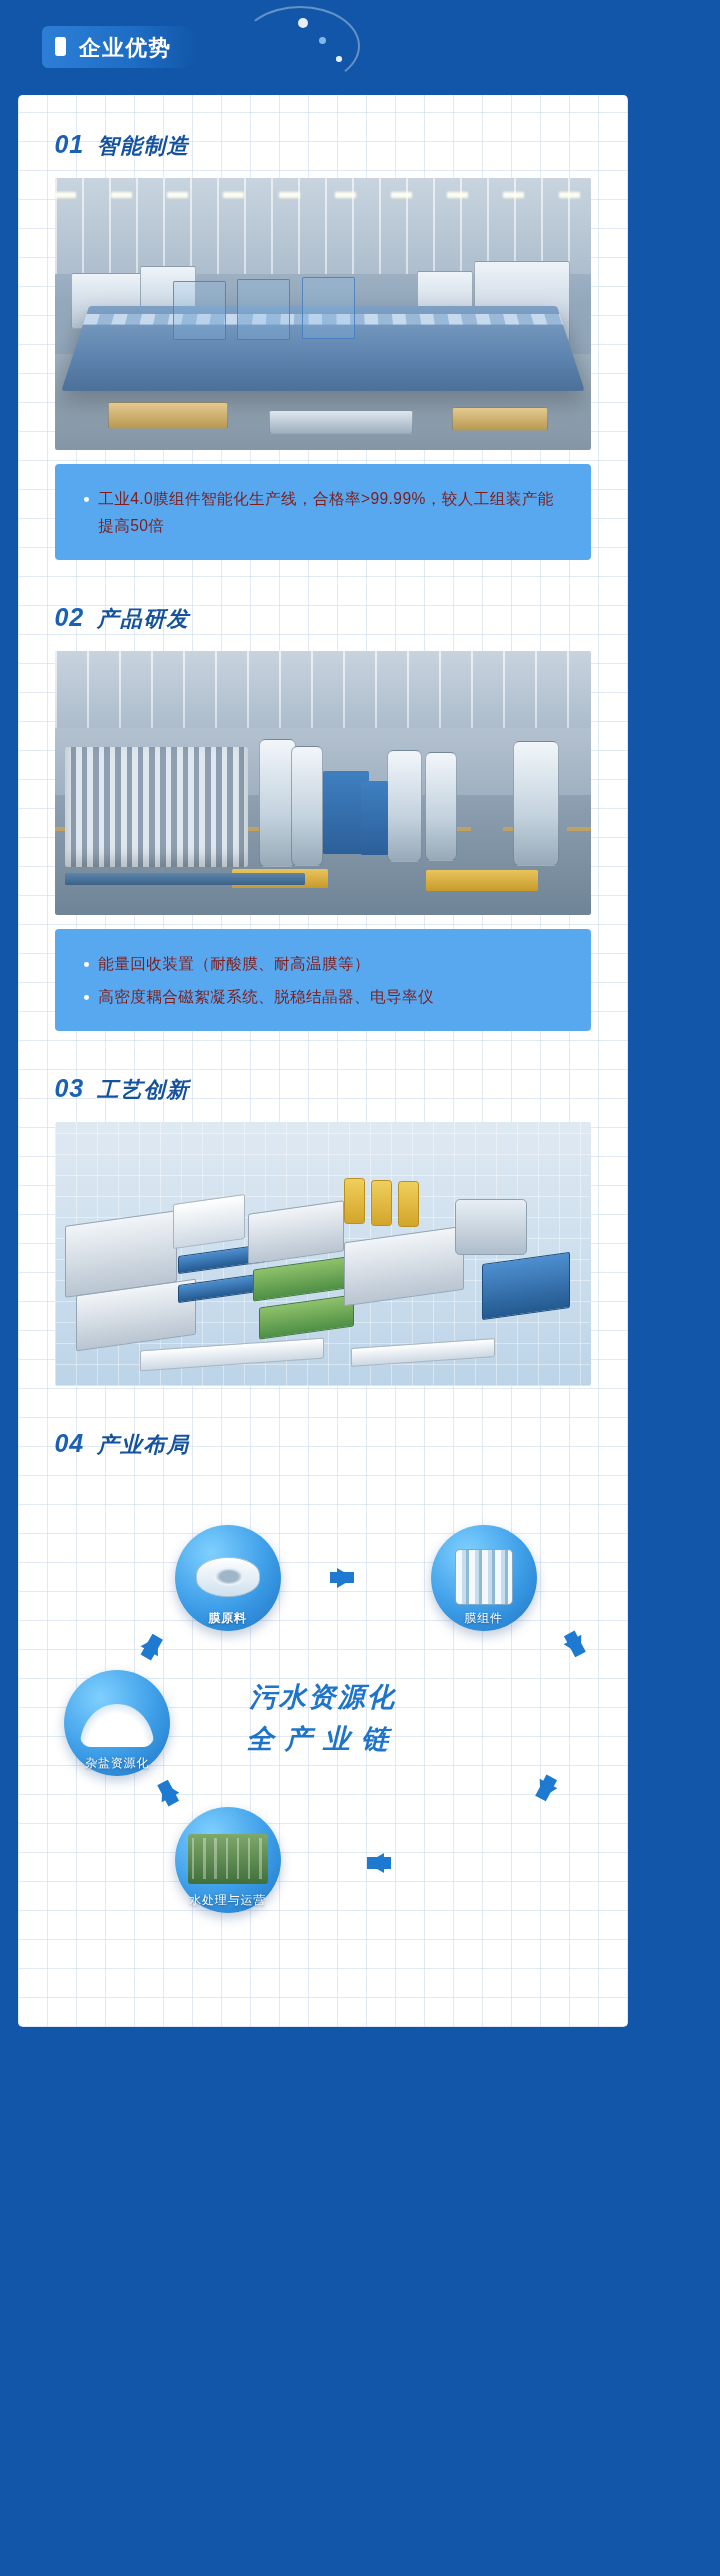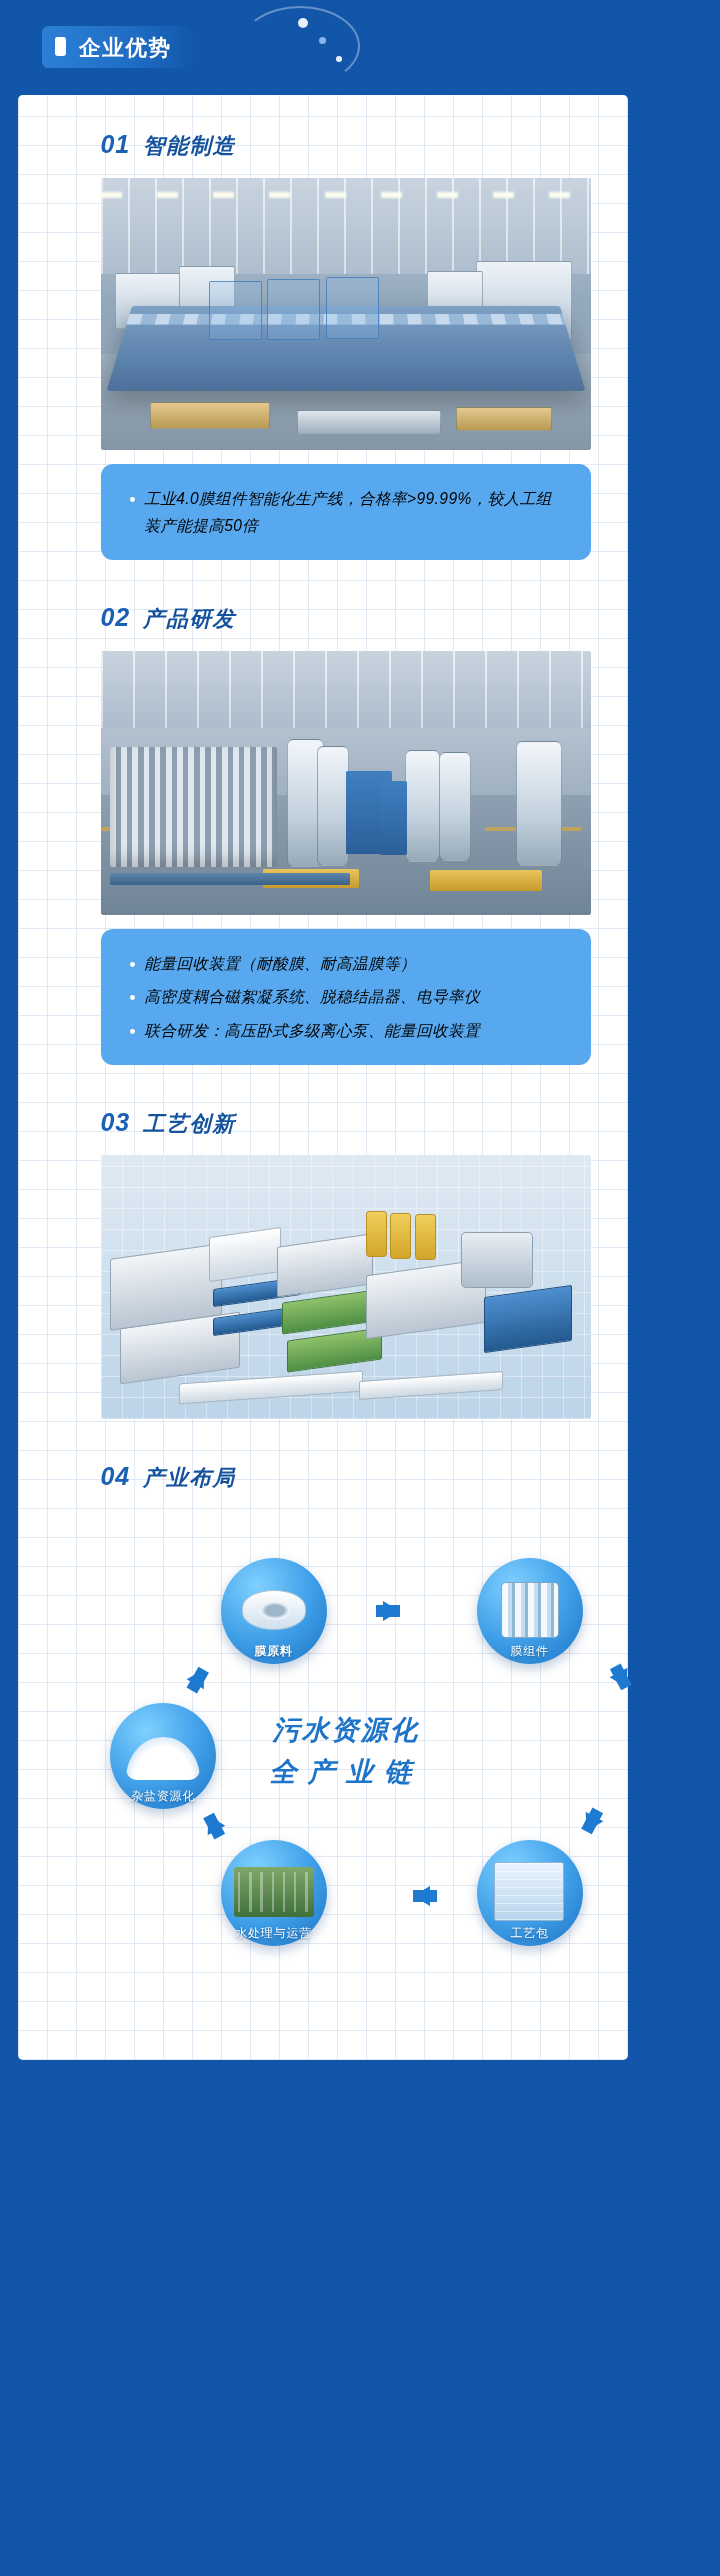--- a/index.html
+++ b/index.html
@@ -72,21 +72,21 @@
     margin: 0 17.6px 21px 17.6px;
     background:
       repeating-linear-gradient(0deg, rgba(200,215,235,.55) 0 0.8px, transparent 0.8px 29px),
       repeating-linear-gradient(90deg, rgba(200,215,235,.55) 0 0.8px, transparent 0.8px 29px),
       #ffffff;
     border-radius: 4.8px;
     padding: 35px 37px 45px 37px;
   }
 
   
-  .section { margin-bottom: 43px; margin-left: 46px; }
+  .section { margin-bottom: 43px; }
   .section:last-child { margin-bottom: 0; }
 
   .sec-head {
     display: flex;
     align-items: baseline;
     gap: 13px;
     margin-bottom: 17.6px;
   }
   .sec-num {
     font-size: 25px;
@@ -202,24 +202,23 @@
   .p3-tank { background: linear-gradient(180deg,#e8eef4,#aebdcb); border:0.8px solid #8fa0ae; border-radius: 4.8px; }
   .p3-green { background: linear-gradient(180deg,#8fc16a,#4e8f45); border:0.8px solid #3f7a38; }
   .p3-blue  { background: linear-gradient(180deg,#4e8fd0,#23598f); border:0.8px solid #1d4e7e; }
   .p3-yellow{ background: linear-gradient(180deg,#f0cf5c,#d2a52a); border:0.8px solid #b98f21; }
   .p3-steel { background: linear-gradient(180deg,#ffffff,#cdd8e2); border:0.8px solid #a8b6c2; }
 
   
   .bullets {
     margin-top: 14.4px;
     background: #57a8ef;
-    border-radius: 12px;
+    border-radius: 4px;
     padding: 21px 26px;
-    color: #000000;
-    font-style: italic;
+    color: #7f1d1d;
   }
   .bullets ul { list-style: none; }
   .bullets li {
     position: relative;
     padding-left: 17.6px;
     font-size: 15.6px;
     line-height: 27px;
     letter-spacing: 0.4px;
   }
   .bullets li + li { margin-top: 6.4px; }
@@ -411,21 +410,20 @@
         <div class="p2-blue" style="left:57%;top:130px;width:27px;height:74px;"></div>
         <div class="p2-yellow" style="left:33%;bottom:27px;width:96px;height:19px;"></div>
         <div class="p2-yellow" style="right:10%;bottom:24px;width:112px;height:21px;"></div>
         <div class="p2-blue" style="left:2%;bottom:30px;width:240px;height:11.2px;background:linear-gradient(180deg,#5d86ad,#3b6186);"></div>
       </div>
 
       <div class="bullets">
         <ul>
           <li>能量回收装置（耐酸膜、耐高温膜等）</li>
           <li>高密度耦合磁絮凝系统、脱稳结晶器、电导率仪</li>
-          <li>联合研发：高压卧式多级离心泵、能量回收装置</li>
         </ul>
       </div>
     </div>
 
     <div class="section">
       <div class="sec-head">
         <span class="sec-num">03</span>
         <span class="sec-title">工艺创新</span>
       </div>
 
@@ -476,28 +474,20 @@
         <div class="node" style="left:376px; top:48px;">
           <div class="disc">
             <div class="art">
                 <div class="art-mods"></div>
               </div>
           </div>
           <div class="caption">膜组件</div>
         </div>
 
 
-        <div class="node" style="left:376px; top:330px;">
-          <div class="disc">
-            <div class="art">
-                <div class="art-pkg"></div>
-              </div>
-          </div>
-          <div class="caption">工艺包</div>
-        </div>
 
         <div class="node" style="left:120px; top:330px;">
           <div class="disc">
             <div class="art">
                 <div class="art-field"></div>
               </div>
           </div>
           <div class="caption">水处理与运营</div>
         </div>
 

